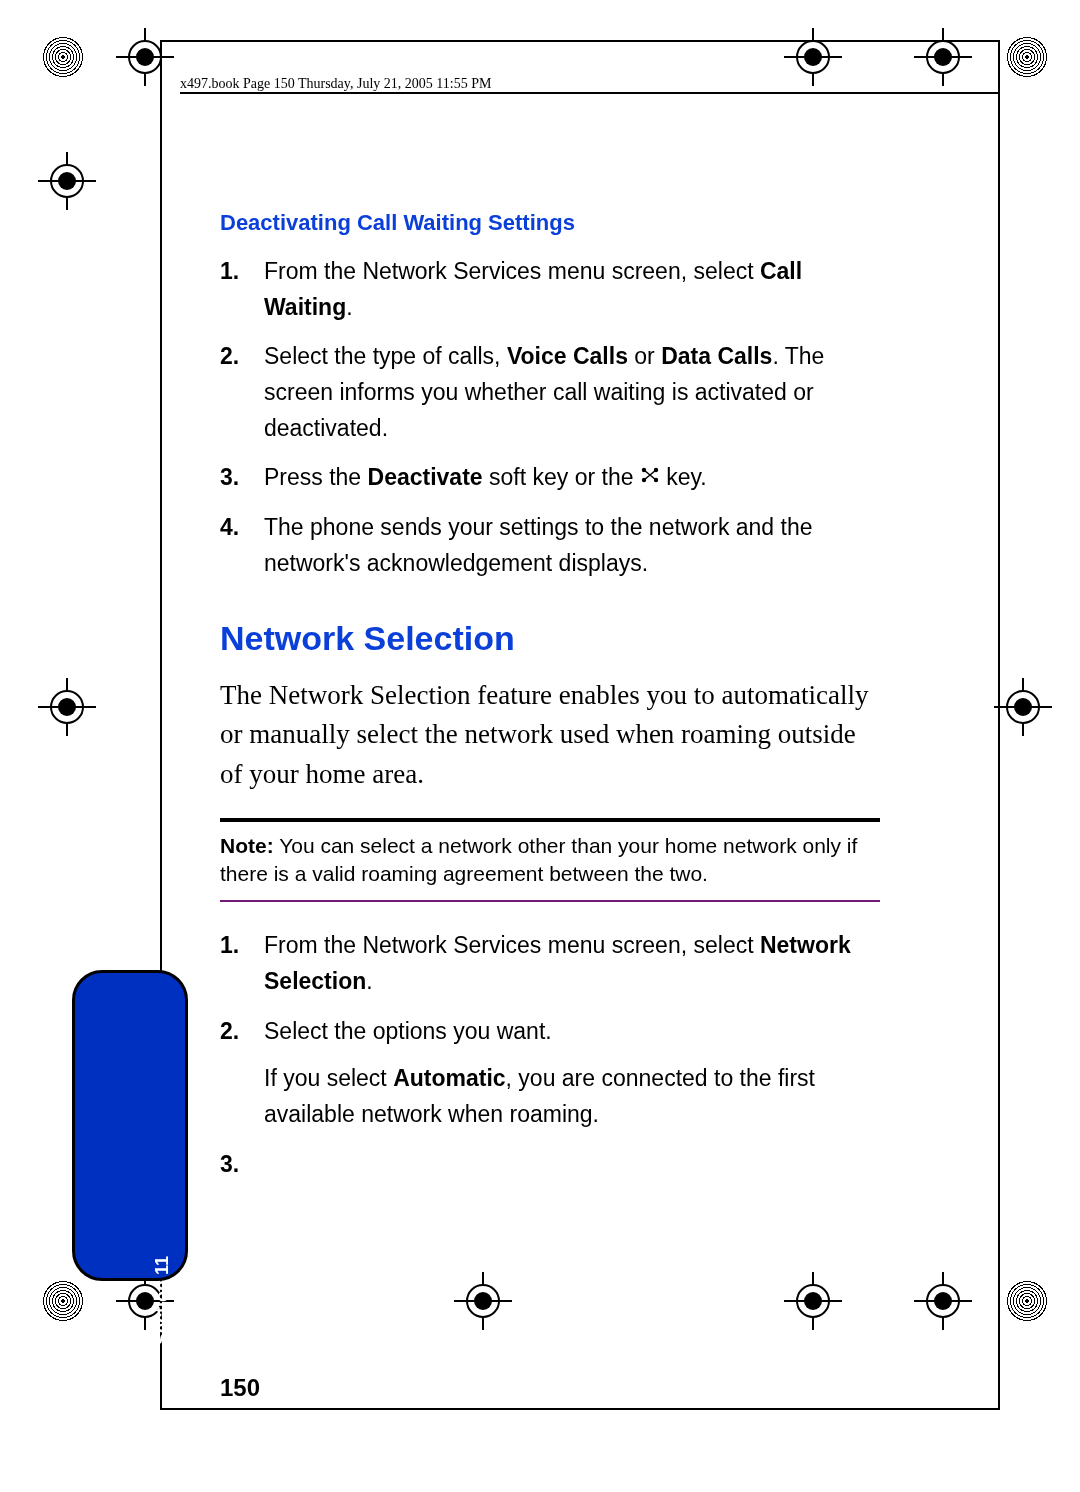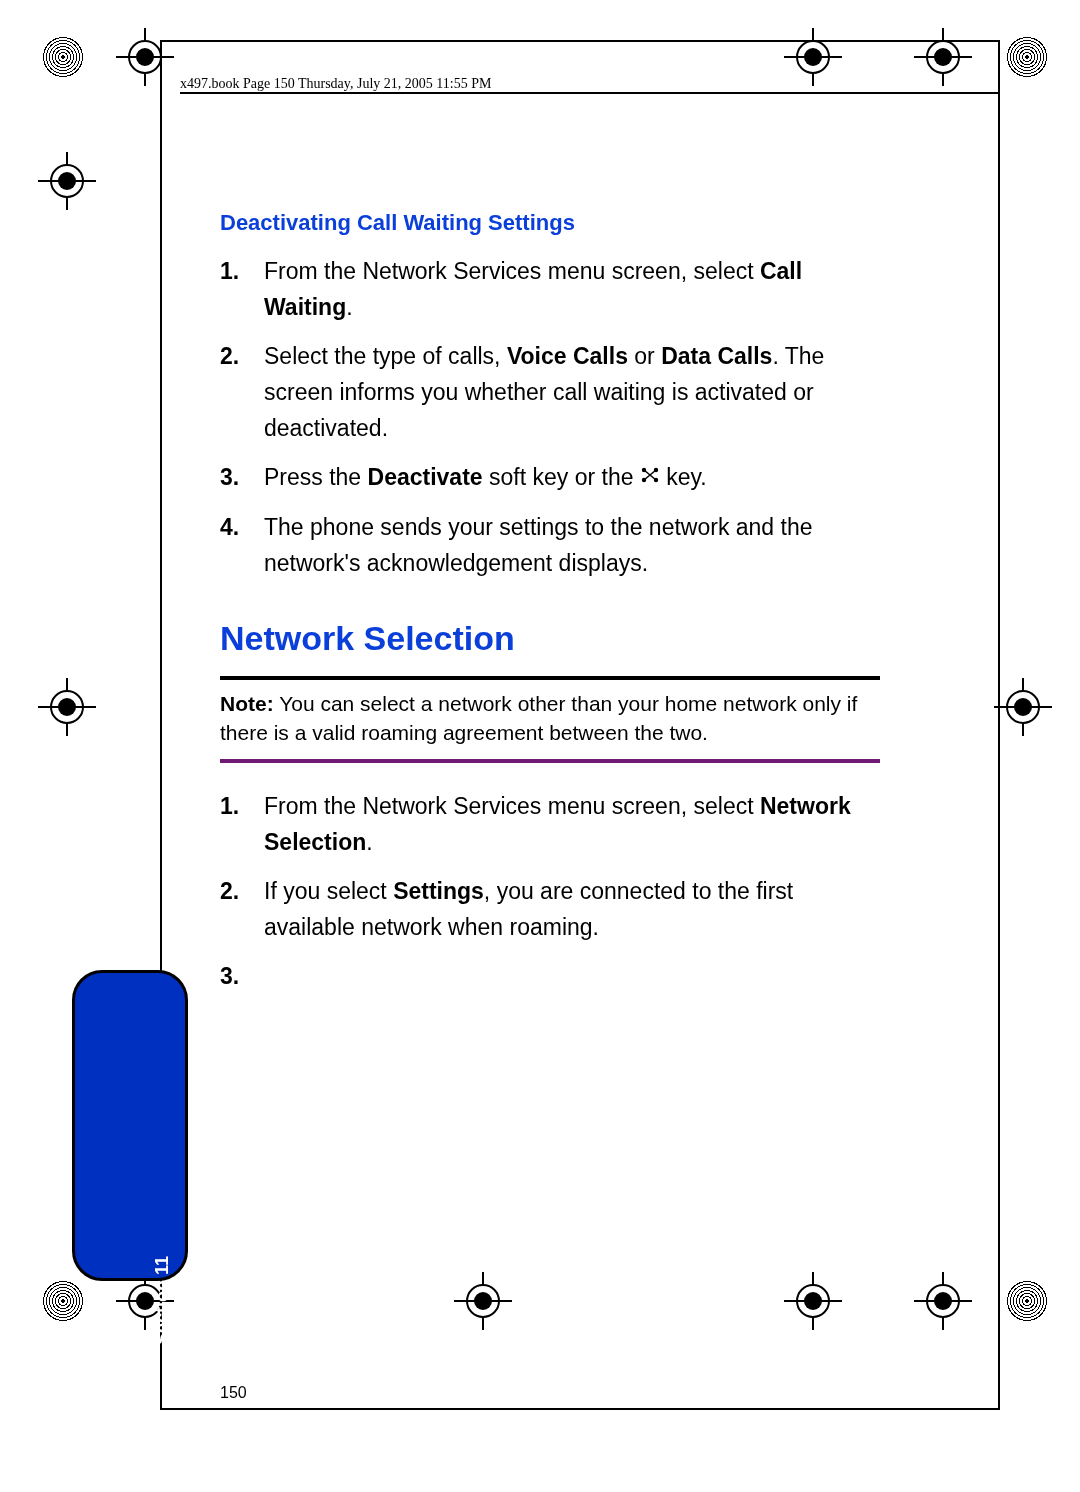--- a/index.html
+++ b/index.html
@@ -73,31 +73,31 @@
     margin:30px 0 12px 0;
   }
   .intro{
     font-family:"Palatino Linotype","Book Antiqua",Palatino,serif;
     font-size:27px;
     line-height:1.45;
     margin:0 0 24px 0;
   }
   .note-box{
     border-top:4px solid #000;
-    border-bottom:4px solid #701a75;
+    border-bottom:2px solid #701a75;
     padding:10px 0 12px 0;
     font-size:21px;
     line-height:1.35;
     margin:0 0 26px 0;
   }
   .page-num{
     position:absolute;
     left:220px; bottom:90px;
-    font-weight:normal;
-    font-size:16px;
+    font-weight:bold;
+    font-size:24px;
   }
   
   .section-tab{
     position:absolute;
     left:72px; top:970px;
     width:110px; height:305px;
     background:#0030c0;
     border:3px solid #000;
     border-radius:30px;
   }
@@ -206,34 +206,36 @@
       <span> key.</span>
     </li>
     <li>
       <span class="num">4.</span>
       <span>The phone sends your settings to the network and the network's acknowledgement displays.</span>
     </li>
   </ol>
 
   <h2 class="section-title">Network Selection</h2>
 
+  <p class="intro">The Network Selection feature enables you to automatically or manually select the network used when roaming outside of your home area.</p>
 
   <div class="note-box">
     <b>Note:</b><span> You can select a network other than your home network only if there is a valid roaming agreement between the two.</span>
   </div>
 
   <ol class="steps">
     <li>
       <span class="num">1.</span>
       <span>From the Network Services menu screen, select </span><b>Network Selection</b><span>.</span>
     </li>
     <li>
       <span class="num">2.</span>
+      <span>Select the options you want.</span>
       <p>
-        <span>If you select </span><b>Settings</b><span>, you are connected to the first available network when roaming.</span>
+        <span>If you select </span><b>Automatic</b><span>, you are connected to the first available network when roaming.</span>
       </p>
     </li>
     <li>
       <span class="num">3.</span>
     </li>
   </ol>
 
 </div>
 
 <div class="page-num">150</div>

